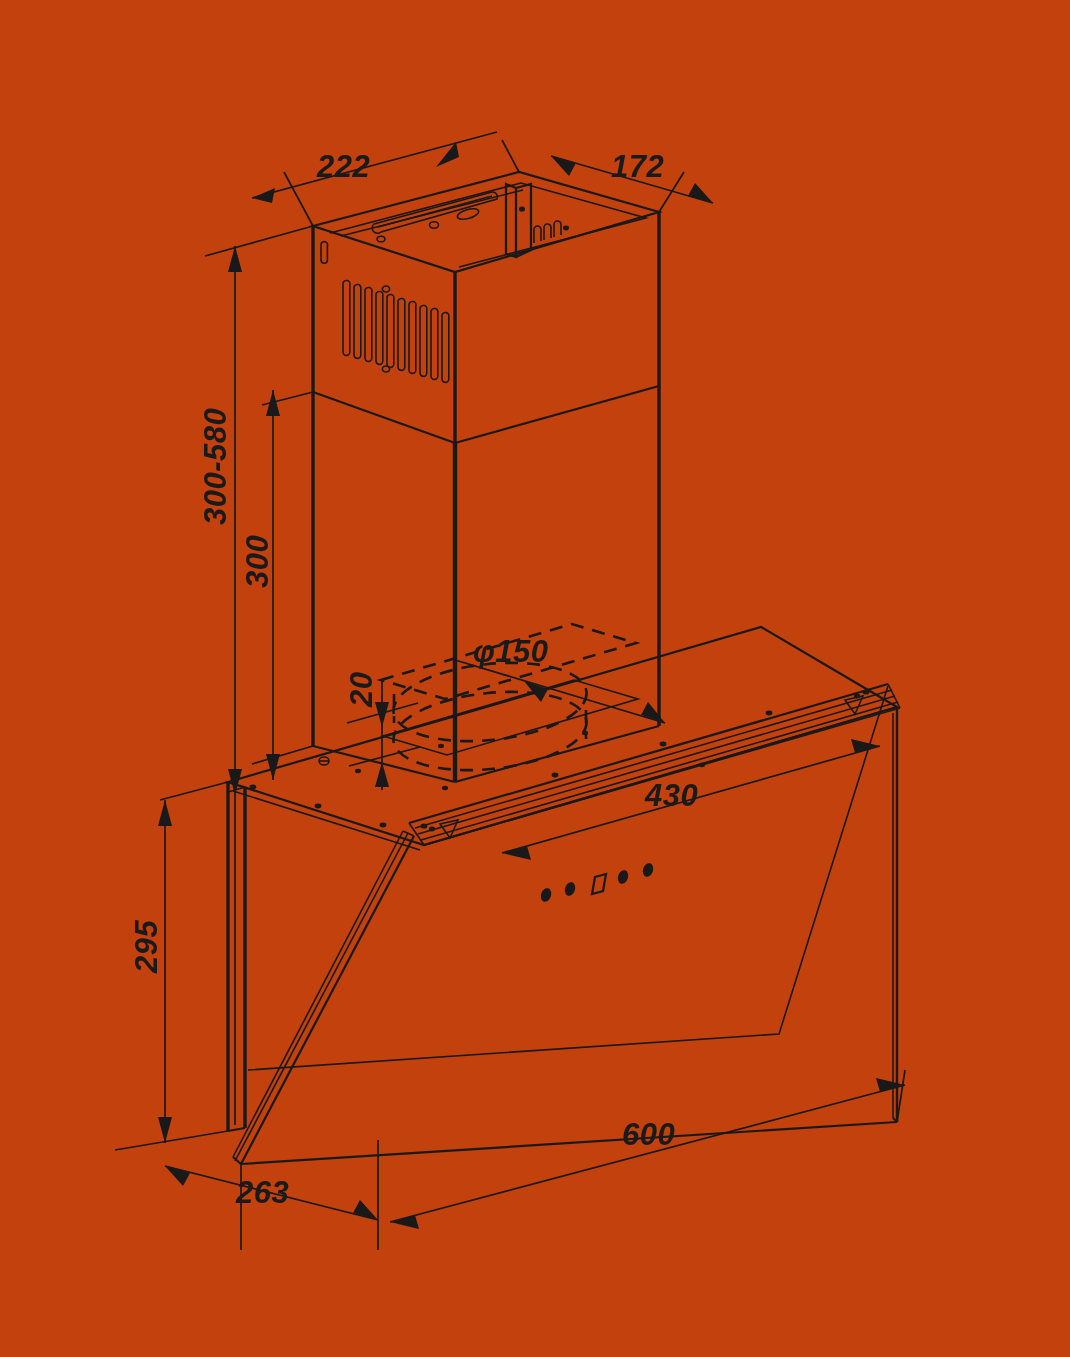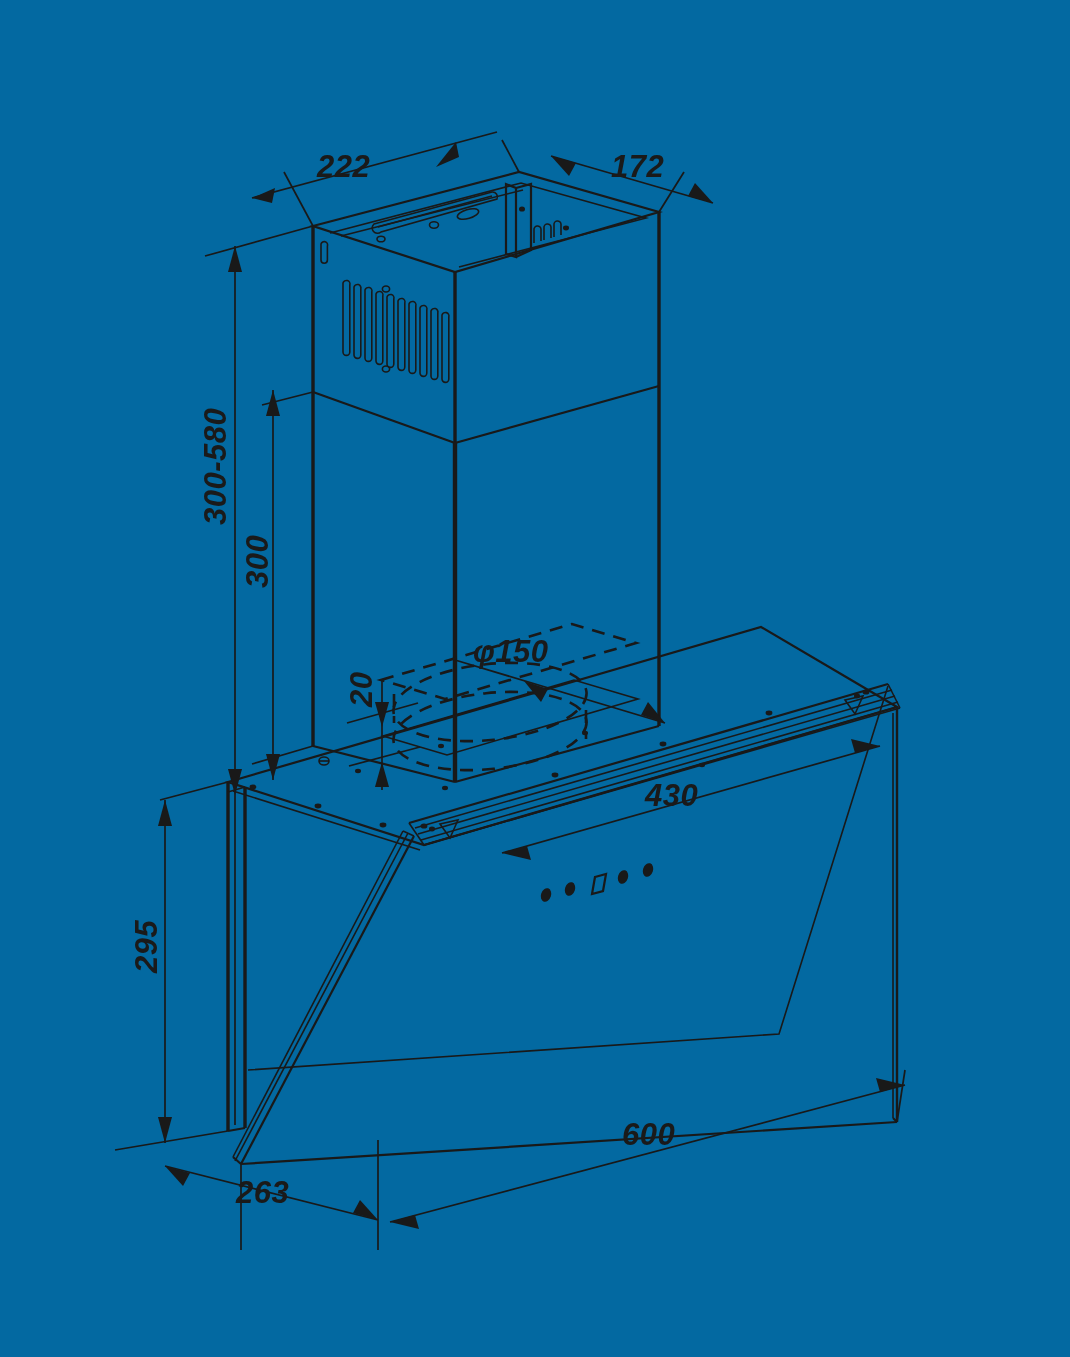--- a/index.html
+++ b/index.html
@@ -10,21 +10,21 @@
   body {
     width: 1070px;
     height: 1357px;
     font-family: "Liberation Sans", sans-serif;
     overflow: hidden;
   }
   #drawing-root {
     position: relative;
     width: 1070px;
     height: 1357px;
-    background: #0369a1;
+    background: #c2410c;
   }
   svg.tech-drawing {
     display: block;
     width: 1070px;
     height: 1357px;
   }
   .ln {
     stroke: #191919;
     fill: none;
     stroke-linecap: butt;

